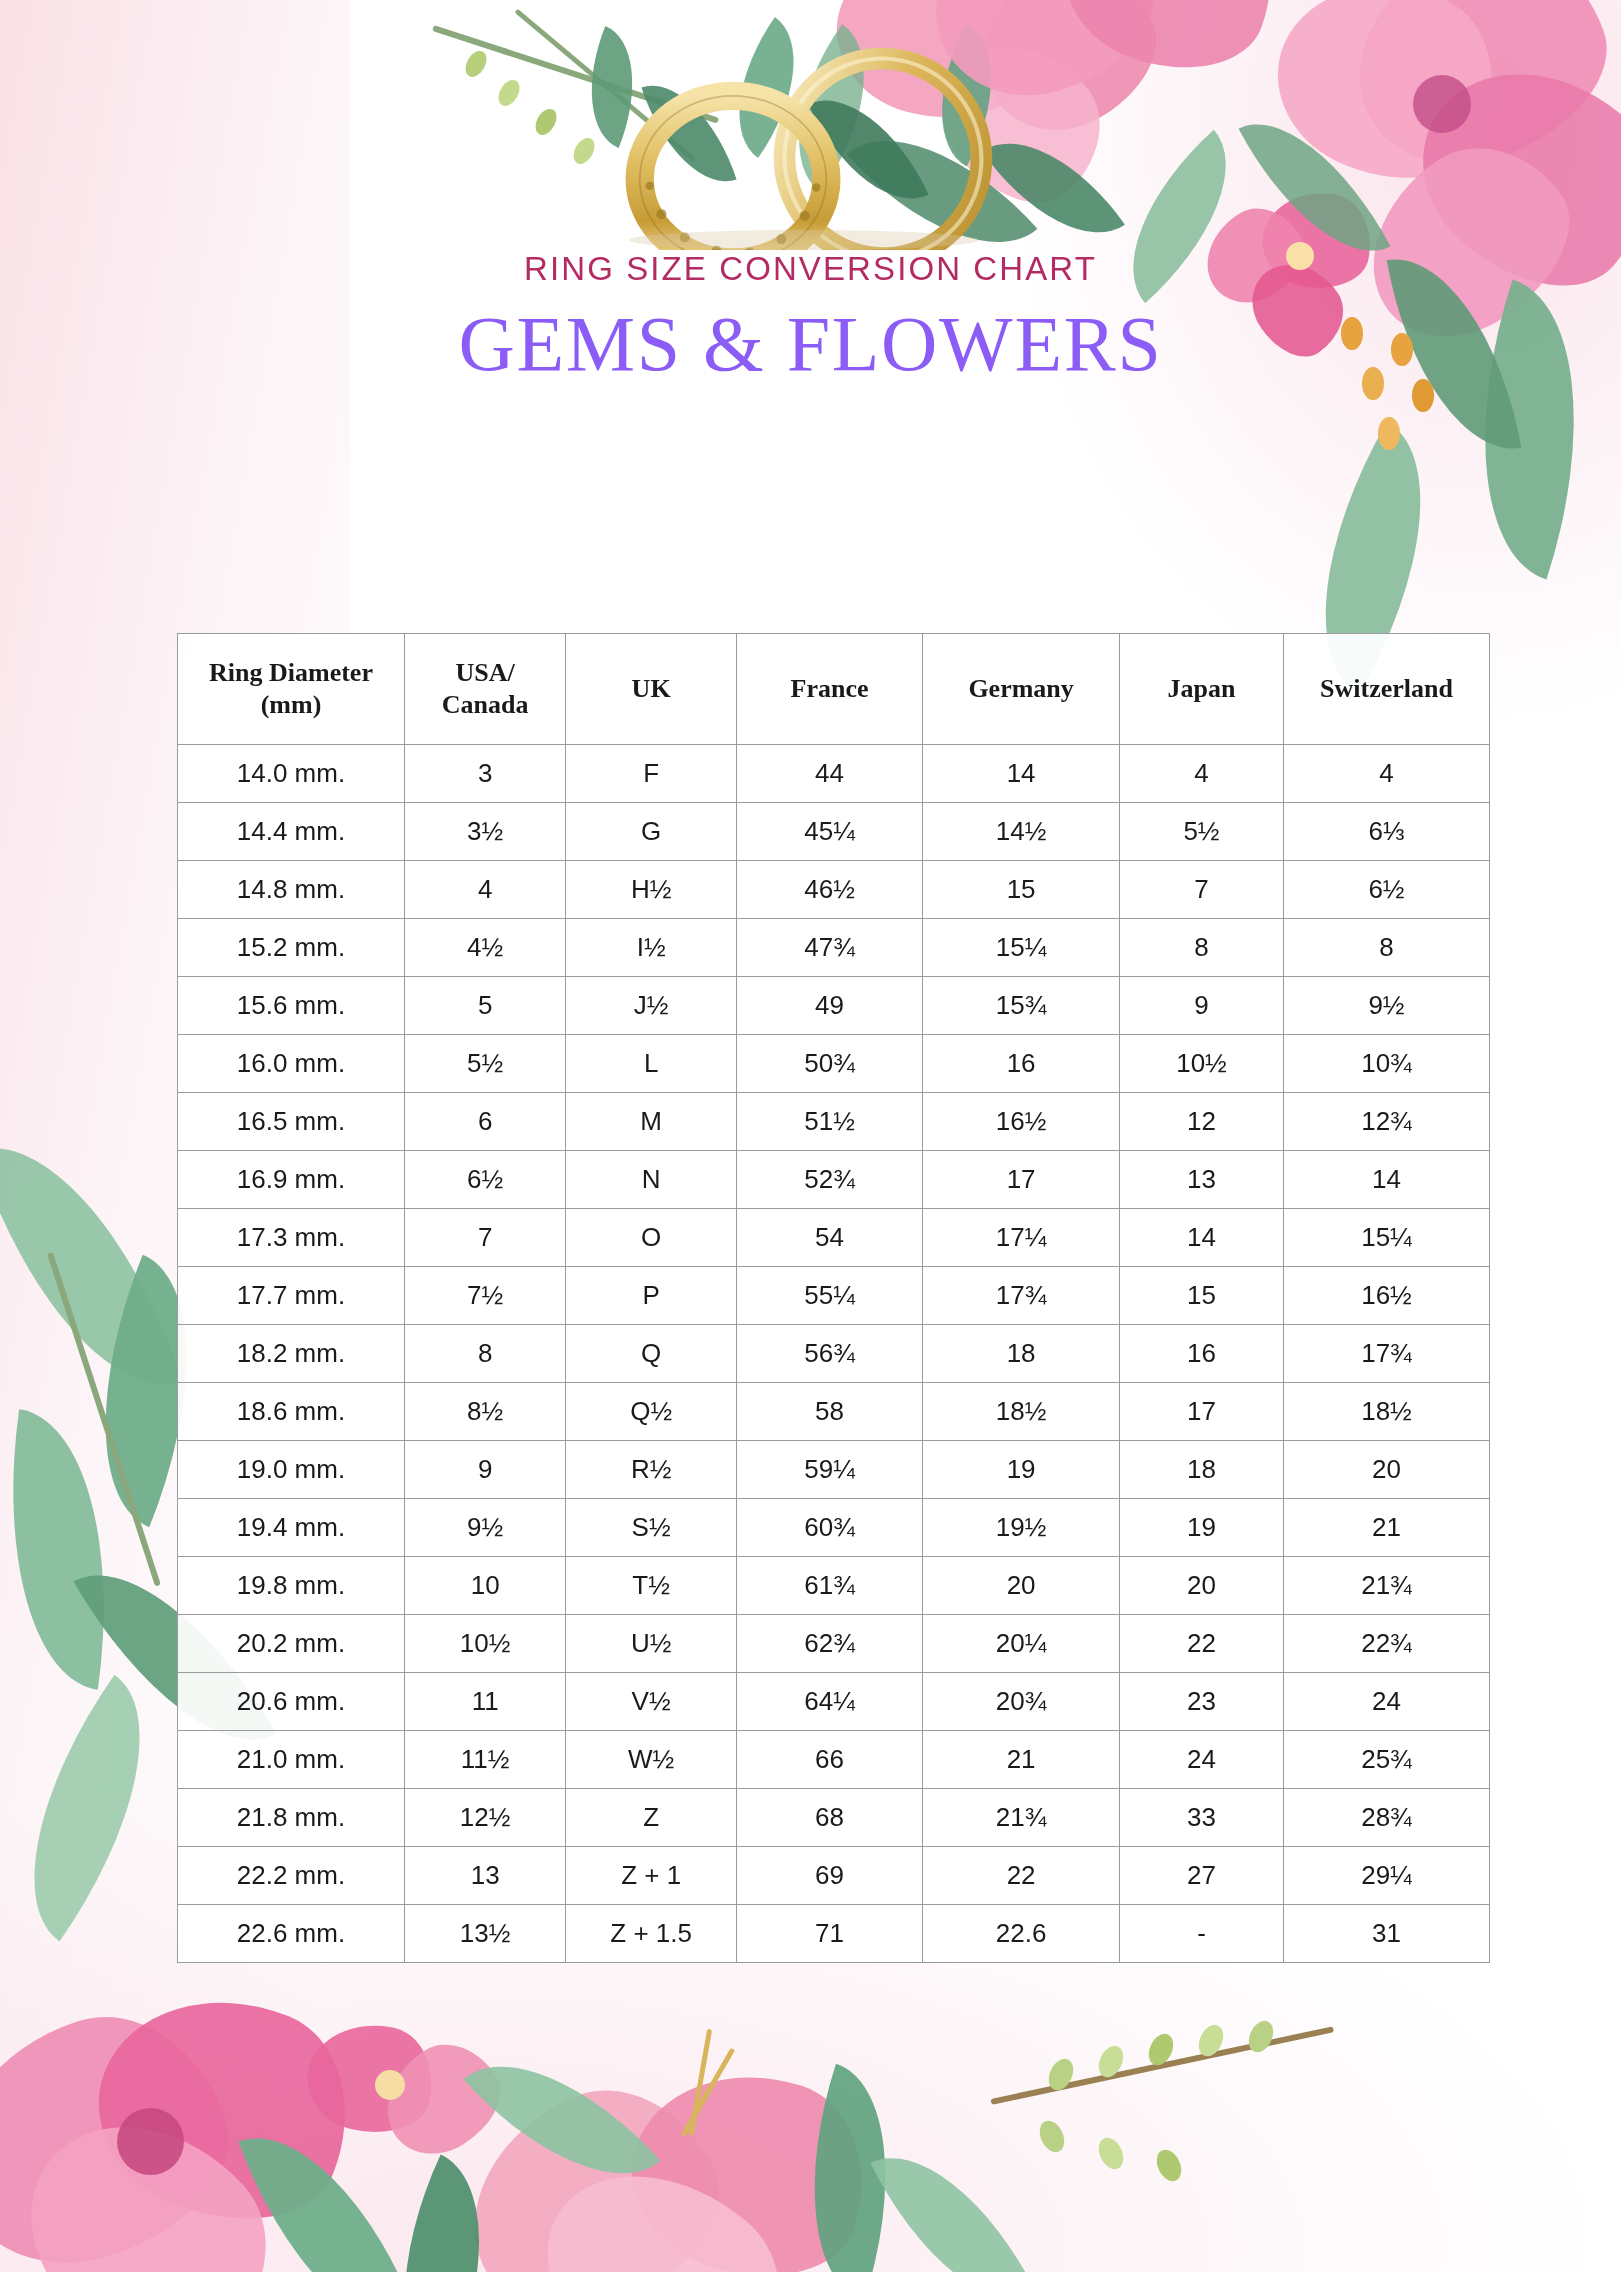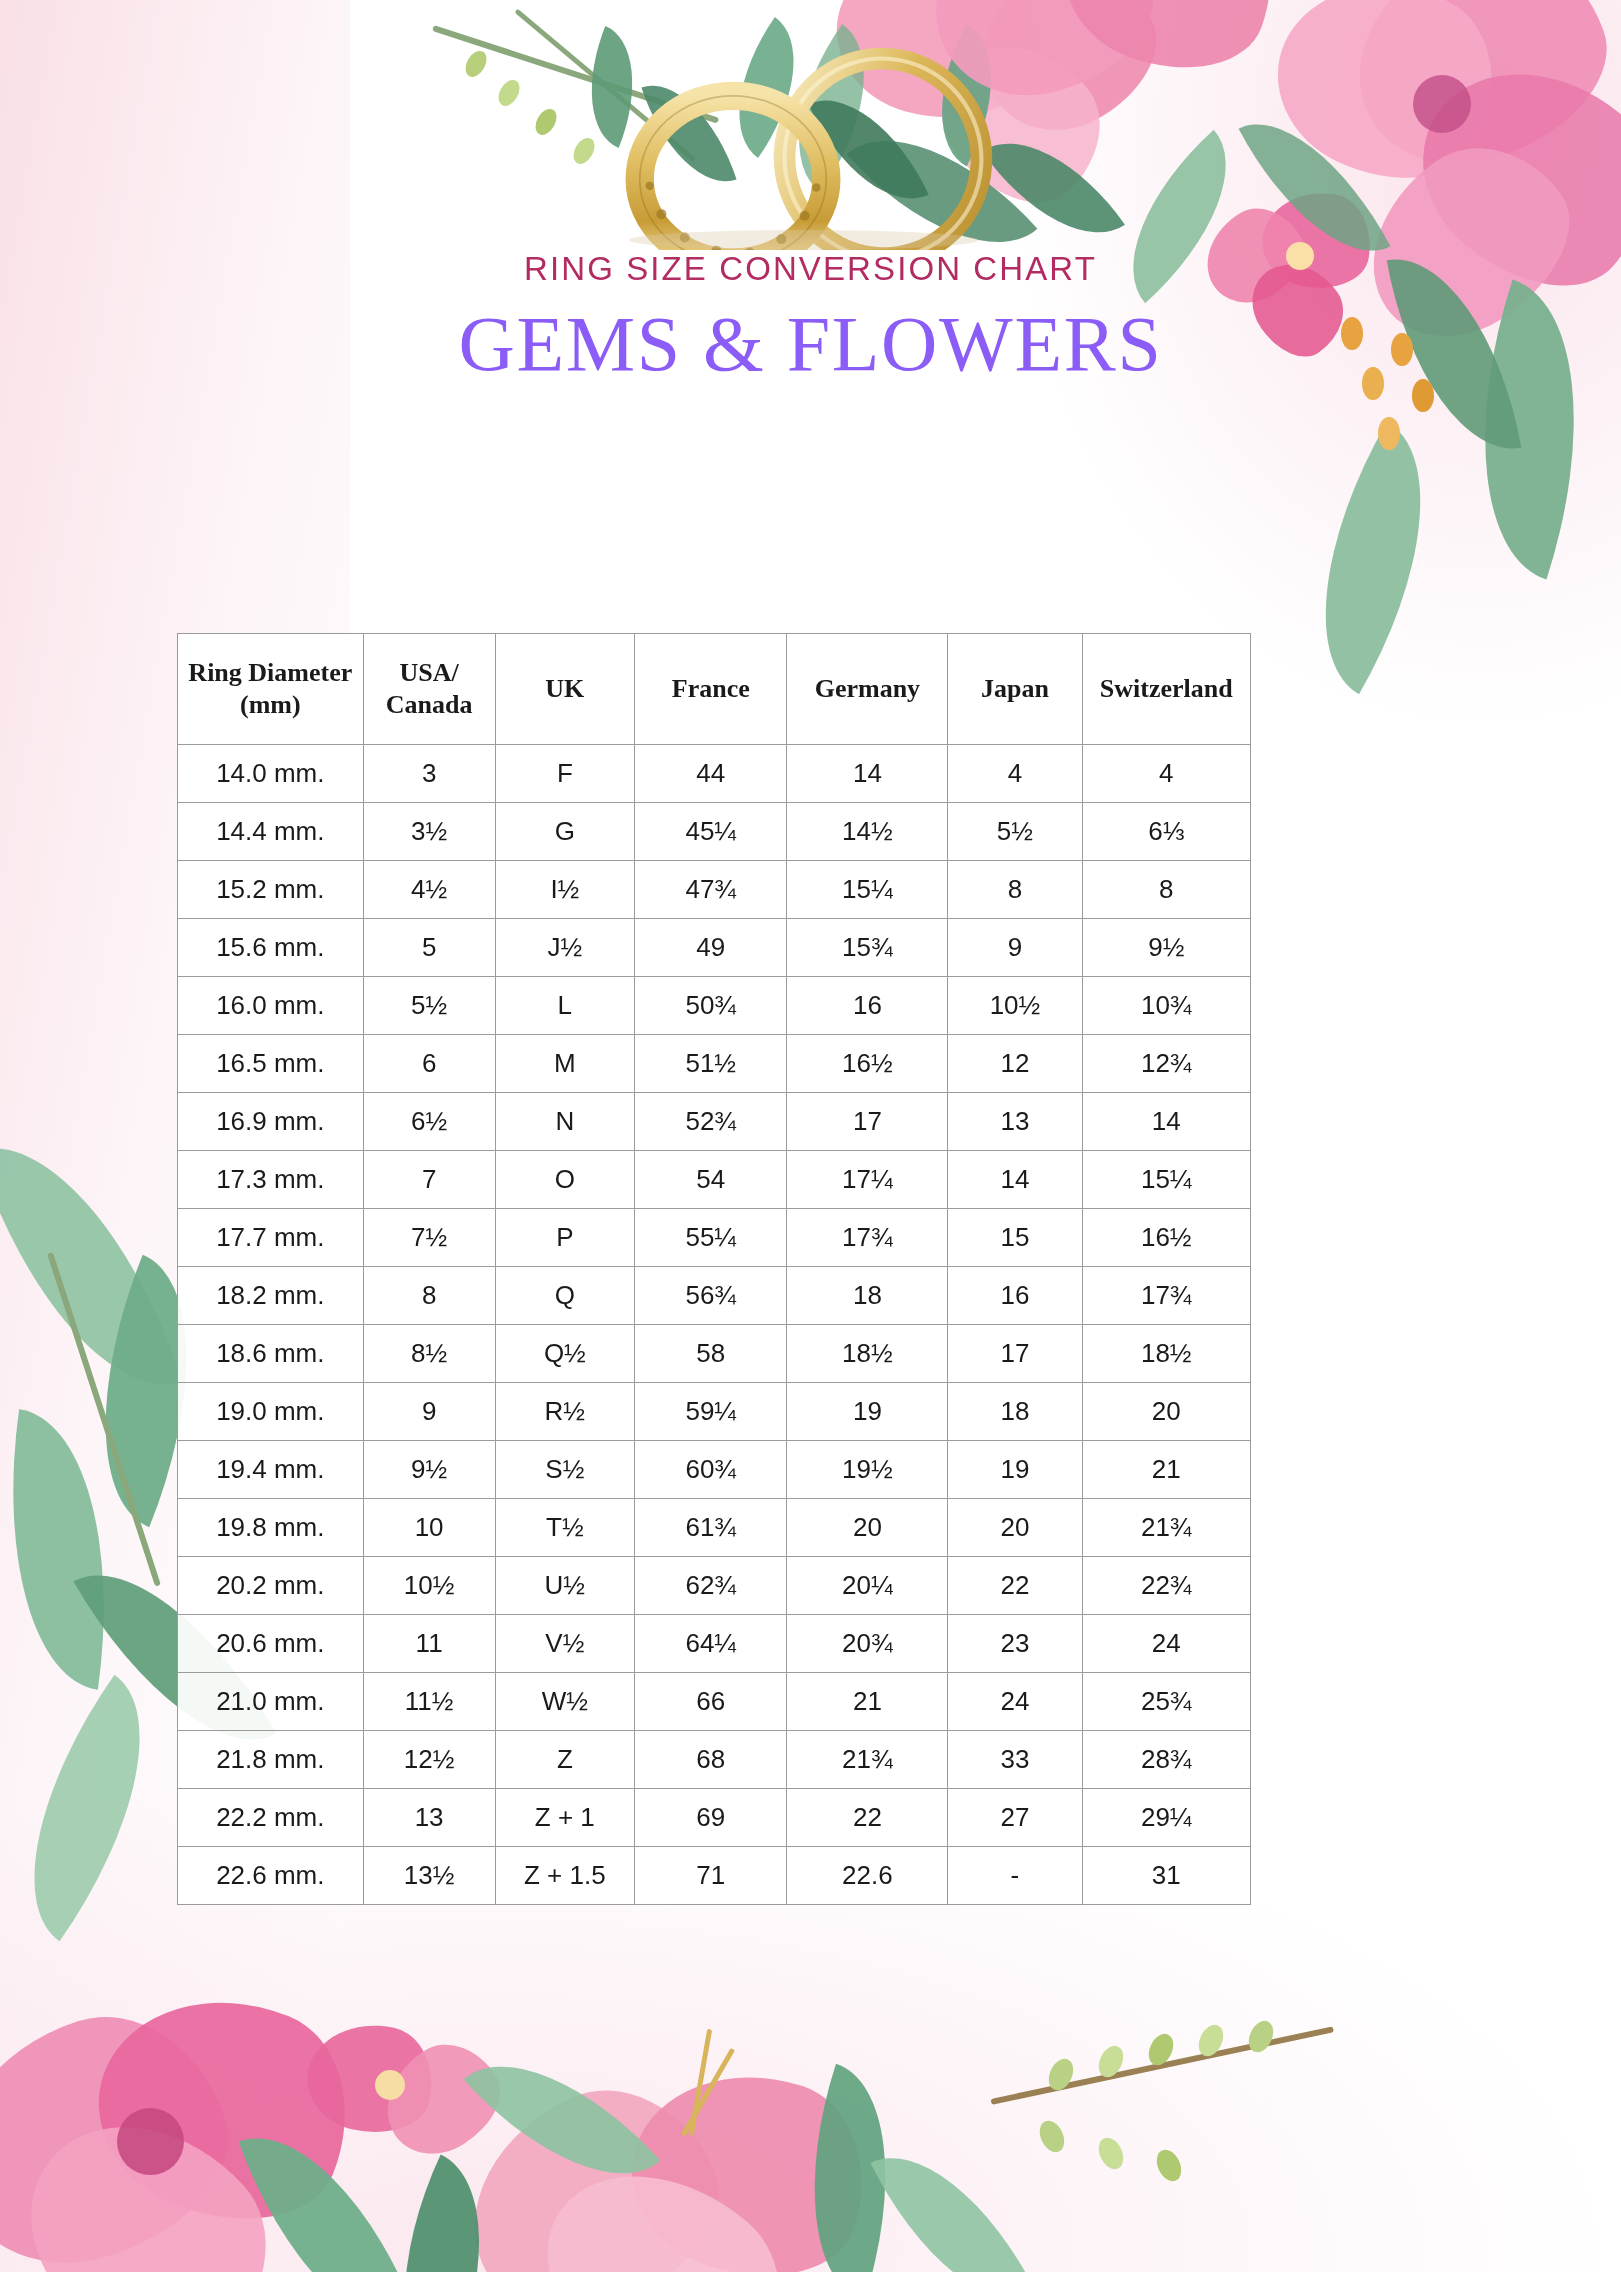--- a/index.html
+++ b/index.html
@@ -92,21 +92,21 @@
     font-weight: 400;
     margin: 15px 0 0 0;
     line-height: 1.05;
   }
 
   
   #table-wrap {
     position: absolute;
     left: 177px;
     top: 633px;
-    width: 1074px;
+    width: 1313px;
   }
   table.size-table {
     border-collapse: collapse;
     width: 100%;
     background: rgba(255,255,255,0.93);
     table-layout: fixed;
   }
   table.size-table th,
   table.size-table td {
     border: 1.7px solid #9b9b9b;
@@ -331,20 +331,29 @@
         <tr>
           <td class="diam">14.4 mm.</td>
           <td>3½</td>
           <td>G</td>
           <td>45¼</td>
           <td>14½</td>
           <td>5½</td>
           <td>6⅓</td>
         </tr>
         <tr>
+          <td class="diam">14.8 mm.</td>
+          <td>4</td>
+          <td>H½</td>
+          <td>46½</td>
+          <td>15</td>
+          <td>7</td>
+          <td>6½</td>
+        </tr>
+        <tr>
           <td class="diam">15.2 mm.</td>
           <td>4½</td>
           <td>I½</td>
           <td>47¾</td>
           <td>15¼</td>
           <td>8</td>
           <td>8</td>
         </tr>
         <tr>
           <td class="diam">15.6 mm.</td>

